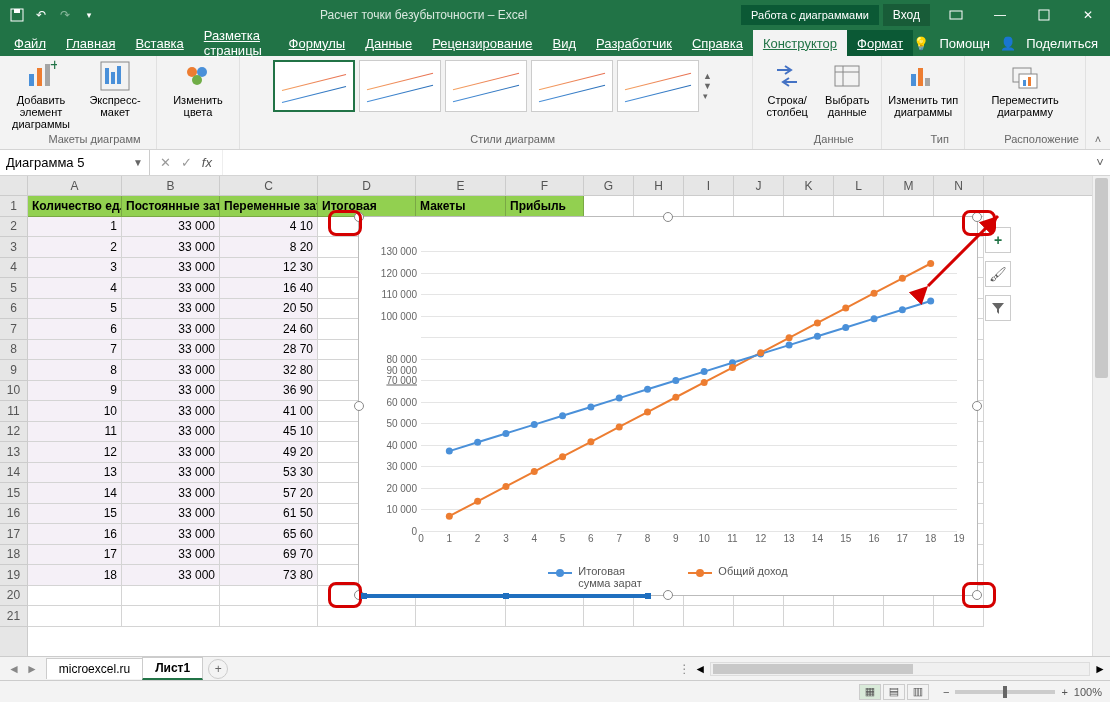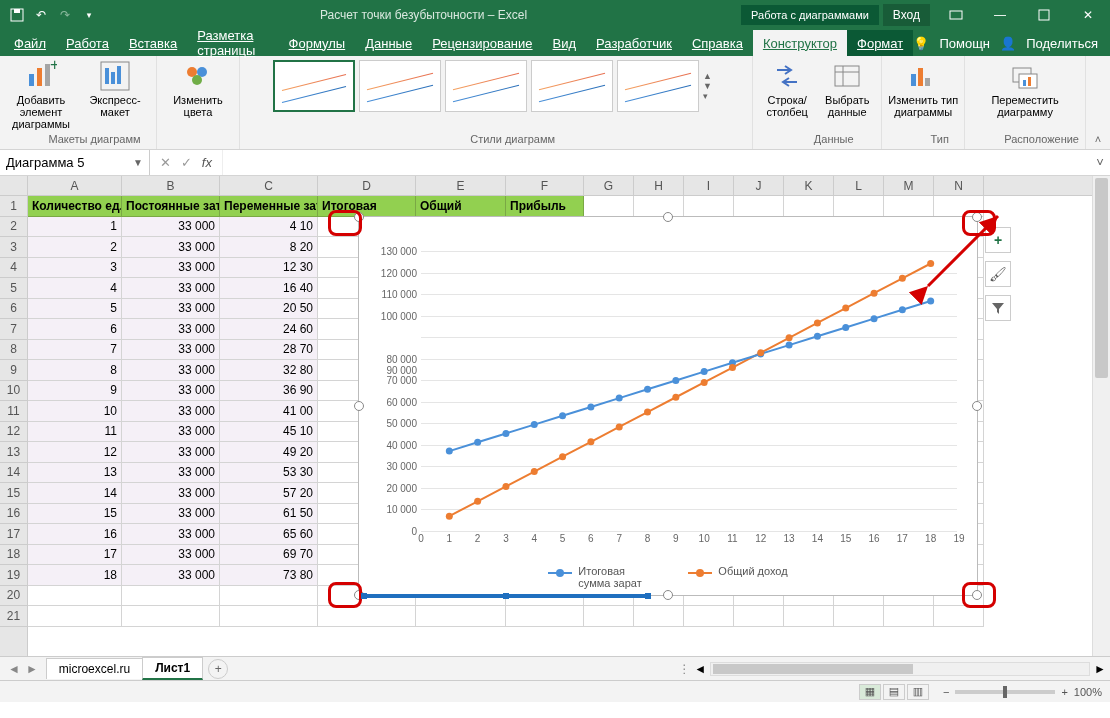--- a/index.html
+++ b/index.html
@@ -140,21 +140,21 @@
         <svg width="12" height="12">
           <rect x="1" y="1" width="10" height="10" fill="none" stroke="#fff"></rect>
         </svg>
       </span>
     <span>✕</span>
   </div>
 </div>
 
 <div class="ribbon-tabs">
   <div class="tab">Файл</div>
-  <div class="tab">Работа</div>
+  <div class="tab">Главная</div>
   <div class="tab">Вставка</div>
   <div class="tab">Разметка страницы</div>
   <div class="tab">Формулы</div>
   <div class="tab">Данные</div>
   <div class="tab">Рецензирование</div>
   <div class="tab">Вид</div>
   <div class="tab">Разработчик</div>
   <div class="tab">Справка</div>
   <div class="tab active">Конструктор</div>
   <div class="tab format">Формат</div>
@@ -333,21 +333,21 @@
         <div class="ch" style="width: 50px;">L</div>
         <div class="ch" style="width: 50px;">M</div>
         <div class="ch" style="width: 50px;">N</div>
       </div>
     <div class="cells" id="cells">
         <div class="row">
           <div class="cell hdr" style="width: 94px;">Количество ед. товара</div>
           <div class="cell hdr" style="width: 98px;">Постоянные затраты</div>
           <div class="cell hdr" style="width: 98px;">Переменные затраты</div>
           <div class="cell hdr" style="width: 98px;">Итоговая</div>
-          <div class="cell hdr" style="width: 90px;">Общий</div>
+          <div class="cell hdr" style="width: 90px;">Макеты</div>
           <div class="cell hdr" style="width: 78px;">Прибыль</div>
           <div class="cell" style="width: 50px;"></div>
           <div class="cell" style="width: 50px;"></div>
           <div class="cell" style="width: 50px;"></div>
           <div class="cell" style="width: 50px;"></div>
           <div class="cell" style="width: 50px;"></div>
           <div class="cell" style="width: 50px;"></div>
           <div class="cell" style="width: 50px;"></div>
           <div class="cell" style="width: 50px;"></div>
         </div>
@@ -691,21 +691,21 @@
           <div class="ylab" style="top: 236.923px;">20 000</div>
           <div class="grid-line" style="top: 215.385px;"></div>
           <div class="ylab" style="top: 215.385px;">30 000</div>
           <div class="grid-line" style="top: 193.846px;"></div>
           <div class="ylab" style="top: 193.846px;">40 000</div>
           <div class="grid-line" style="top: 172.308px;"></div>
           <div class="ylab" style="top: 172.308px;">50 000</div>
           <div class="grid-line" style="top: 150.769px;"></div>
           <div class="ylab" style="top: 150.769px;">60 000</div>
           <div class="grid-line" style="top: 129.231px;"></div>
-          <div class="ylab" style="top: 129.231px;">70 000</div>
+          <div class="ylab" style="top: 129.231px; text-decoration: underline;">70 000</div>
           <div class="grid-line" style="top: 107.692px;"></div>
           <div class="ylab" style="top: 107.692px;">80 000</div>
           <div class="grid-line" style="top: 86.1538px;"></div>
           <div class="ylab" style="top: 86.1538px; margin-top: 33px;">90 000</div>
           <div class="grid-line" style="top: 64.6154px;"></div>
           <div class="ylab" style="top: 64.6154px;">100 000</div>
           <div class="grid-line" style="top: 43.0769px;"></div>
           <div class="ylab" style="top: 43.0769px;">110 000</div>
           <div class="grid-line" style="top: 21.5385px;"></div>
           <div class="ylab" style="top: 21.5385px;">120 000</div>

